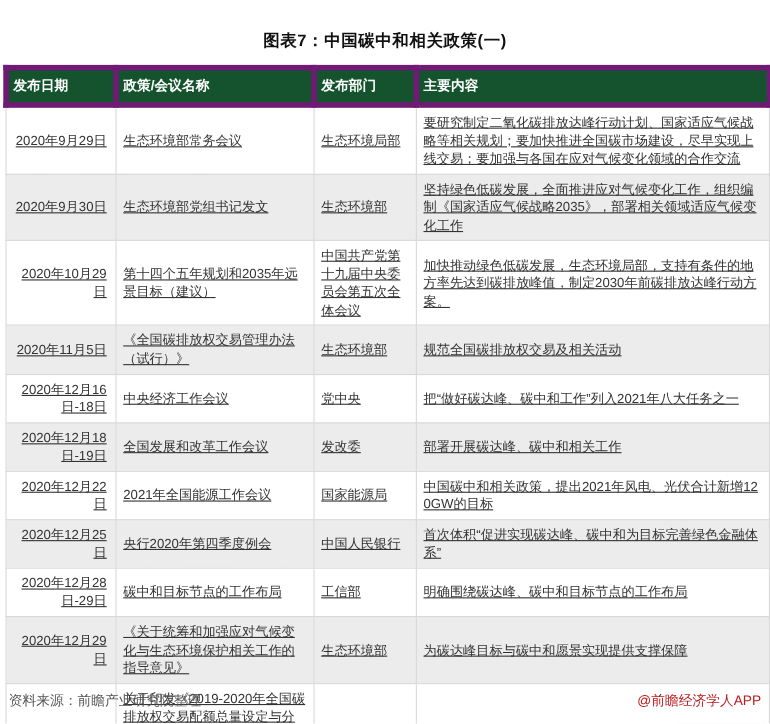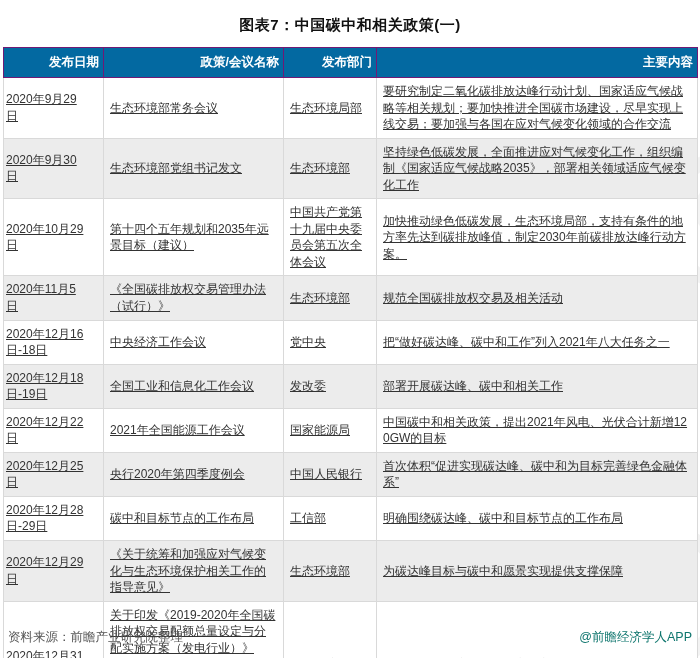--- a/index.html
+++ b/index.html
@@ -10,73 +10,73 @@
     width: 700px;
     height: 658px;
     background: #ffffff;
     overflow: hidden;
   }
   .chart-title {
     text-align: center;
     font-size: 15px;
     font-weight: bold;
     color: #111111;
-    padding-top: 16px;
+    padding-top: 28px;
     letter-spacing: 0.5px;
     position: relative;
     z-index: 2;
   }
   table.policy-table {
     position: relative;
     z-index: 2;
     width: 694px;
     margin: 12px 3px 0 3px;
     border-collapse: collapse;
     table-layout: fixed;
     font-size: 12px;
     color: #333333;
   }
   col.c-date { width: 100px; }
   col.c-name { width: 180px; }
   col.c-dept { width: 93px; }
   col.c-content { width: 321px; }
   thead th {
-    background: #0369a1;
+    background: #14532d;
     color: #ffffff;
     font-weight: bold;
     font-size: 12.5px;
     padding: 6px 4px;
-    border: 1px solid #701a75;
-    text-align: right;
+    border: 5px solid #701a75;
+    text-align: left;
   }
   tbody td {
     border: 1px solid #d9d9d9;
     padding: 5px 6px;
     line-height: 1.38;
     vertical-align: middle;
     word-break: break-all;
     text-decoration: underline;
   }
-  tbody td.cell-date { text-align: left; padding-left: 2px; padding-right: 18px; }
+  tbody td.cell-date { text-align: right; padding-left: 2px; padding-right: 8px; }
   tbody tr { background: #ffffff; }
   tbody tr:nth-child(even) { background: #ececec; }
   .footer {
     position: absolute;
     left: 0;
     bottom: 0;
     width: 700px;
     display: flex;
     justify-content: space-between;
     align-items: center;
     padding: 10px 8px 12px 8px;
     font-size: 12.5px;
     z-index: 2;
   }
   .footer .source { color: #555555; }
-  .footer .credit { color: #0f766e; }
+  .footer .credit { color: #b91c1c; }
   
   .wm { position: absolute; z-index: 1; pointer-events: none; }
   .wm-circle {
     border-radius: 50%;
     border: 14px solid rgba(160,160,160,0.13);
   }
   .wm-circle::after {
     content: "";
     position: absolute;
     left: 18%; top: 18%;
@@ -149,21 +149,21 @@
           <td class="cell-content">规范全国碳排放权交易及相关活动</td>
         </tr>
         <tr>
           <td class="cell-date">2020年12月16日-18日</td>
           <td class="cell-name">中央经济工作会议</td>
           <td class="cell-dept">党中央</td>
           <td class="cell-content">把“做好碳达峰、碳中和工作”列入2021年八大任务之一</td>
         </tr>
         <tr>
           <td class="cell-date">2020年12月18日-19日</td>
-          <td class="cell-name">全国工业和信息化工作会议</td>
+          <td class="cell-name">全国发展和改革工作会议</td>
           <td class="cell-dept">发改委</td>
           <td class="cell-content">部署开展碳达峰、碳中和相关工作</td>
         </tr>
         <tr>
           <td class="cell-date">2020年12月22日</td>
           <td class="cell-name">2021年全国能源工作会议</td>
           <td class="cell-dept">国家能源局</td>
           <td class="cell-content">中国碳中和相关政策，提出2021年风电、光伏合计新增120GW的目标</td>
         </tr>
         <tr>

